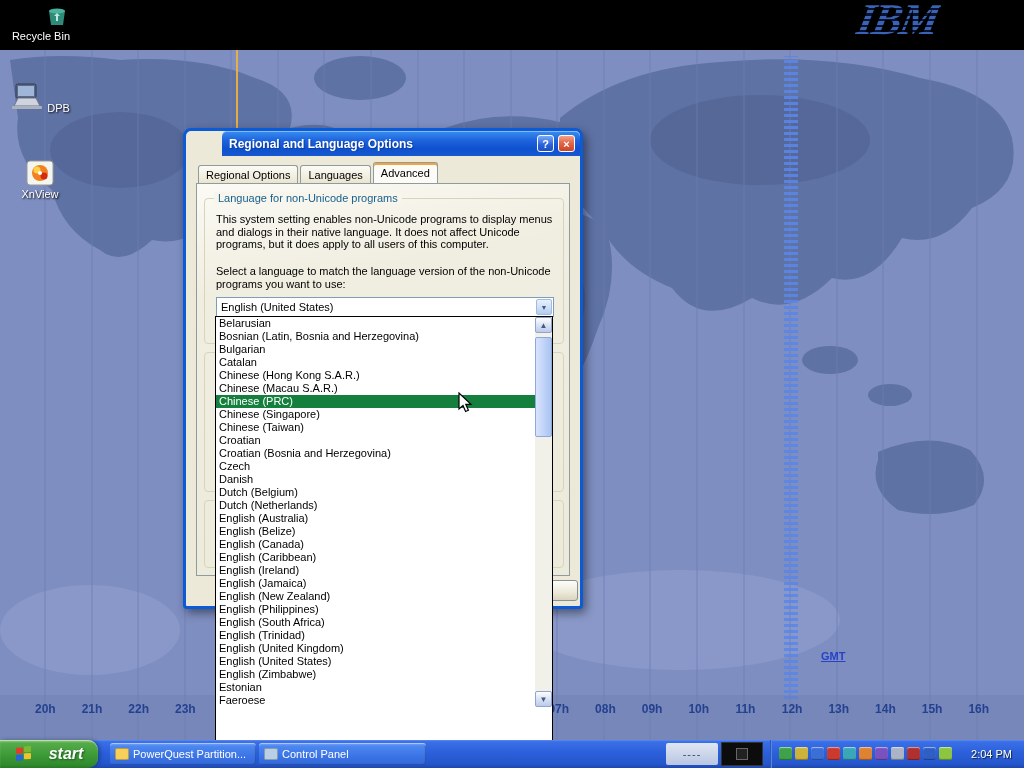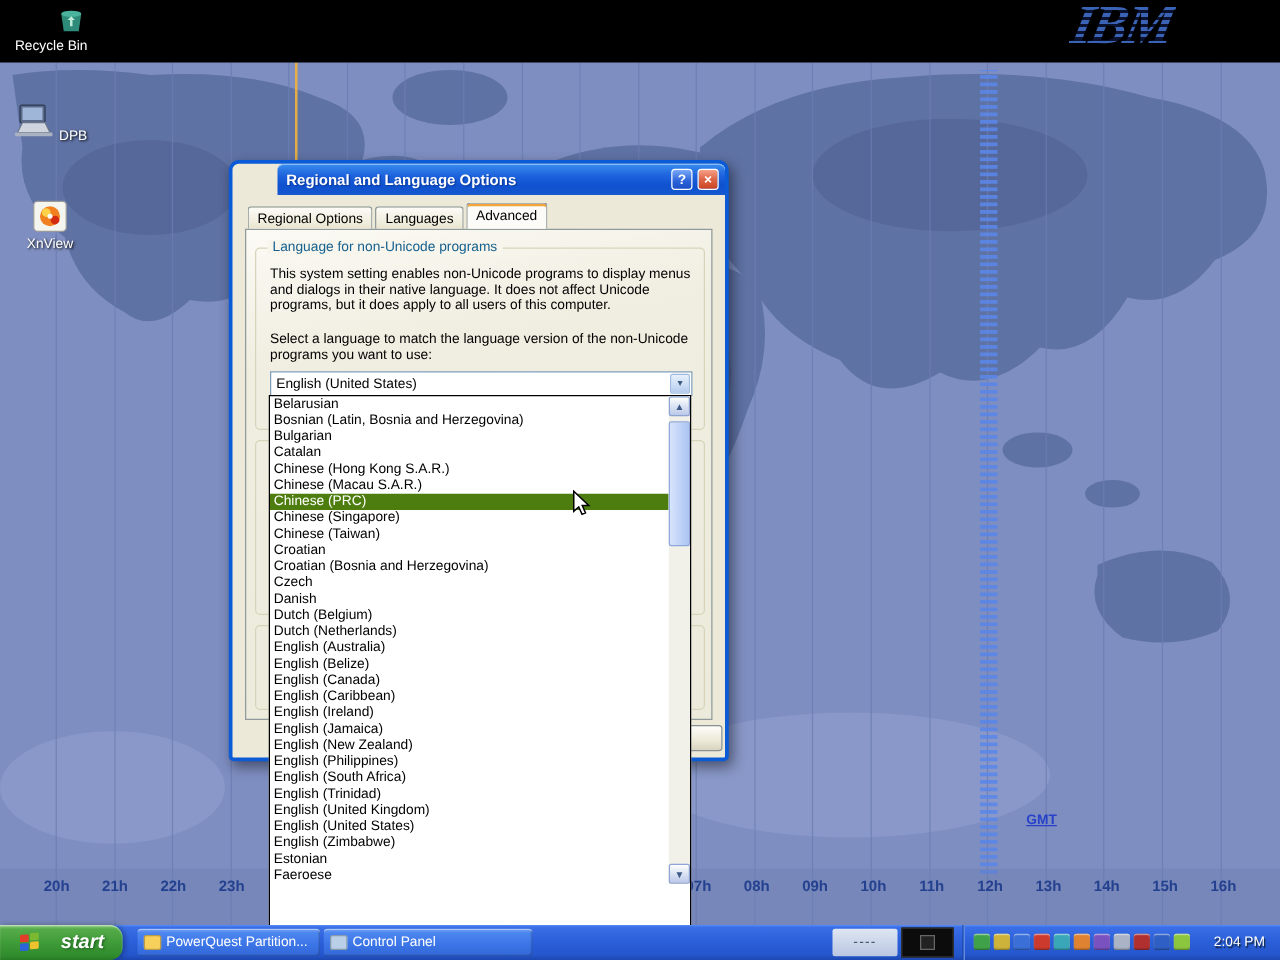--- a/index.html
+++ b/index.html
@@ -63,21 +63,21 @@
   .combo-arrow-btn { position:absolute; right:1px; top:1px; width:16px; height:16px;
               background:linear-gradient(180deg,#e7f0fc,#cbdcf5 60%,#b5ccee); border:1px solid #9ebcdf; border-radius:2px;
               display:flex; align-items:center; justify-content:center; font-size:7px; color:#3c5a82; }
   .btn-frag { position:absolute; left:322px; top:449px; width:70px; height:21px; border:1px solid #8a9196; border-radius:3px;
               background:linear-gradient(180deg,#fdfdfa,#ece9d8 60%,#d8d4c0); }
 
   
   .dropdown { position:absolute; left:215px; top:316px; width:338px; height:460px; background:#fff; border:1px solid #000; z-index:30; }
   .dd-items { position:absolute; left:0; top:0; width:319px; height:390px; overflow:hidden; }
   .dd-item { height:13px; line-height:13px; font-size:11px; padding-left:3px; white-space:nowrap; overflow:hidden; color:#000; }
-  .dd-item.selected { background:#4d7c0f; color:#fff; }
+  .dd-item.selected { background:#15803d; color:#fff; }
   .scrollbar { position:absolute; top:0; right:0; width:17px; height:390px; background:#f1f1ea; }
   .sb-btn { position:absolute; left:0; width:17px; height:16px; background:linear-gradient(180deg,#fefefe,#d7e0f2 55%,#bcc9e8);
             border:1px solid #8ea4d2; border-radius:2px; display:flex; align-items:center; justify-content:center; font-size:8px; color:#3f5a86; }
   .sb-up { top:0; } .sb-down { bottom:0; }
   .sb-thumb { position:absolute; left:0; top:20px; width:17px; height:100px;
             background:linear-gradient(90deg,#d8e4fd,#c2d4f8 50%,#aac4f2); border:1px solid #8fa8da; border-radius:2px; }
 
   
   .cursor { position:absolute; left:457px; top:392px; z-index:60; }
 

